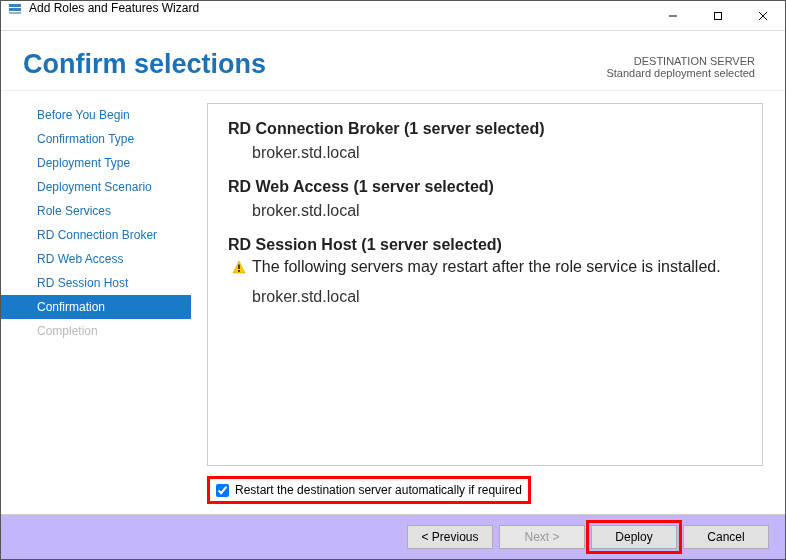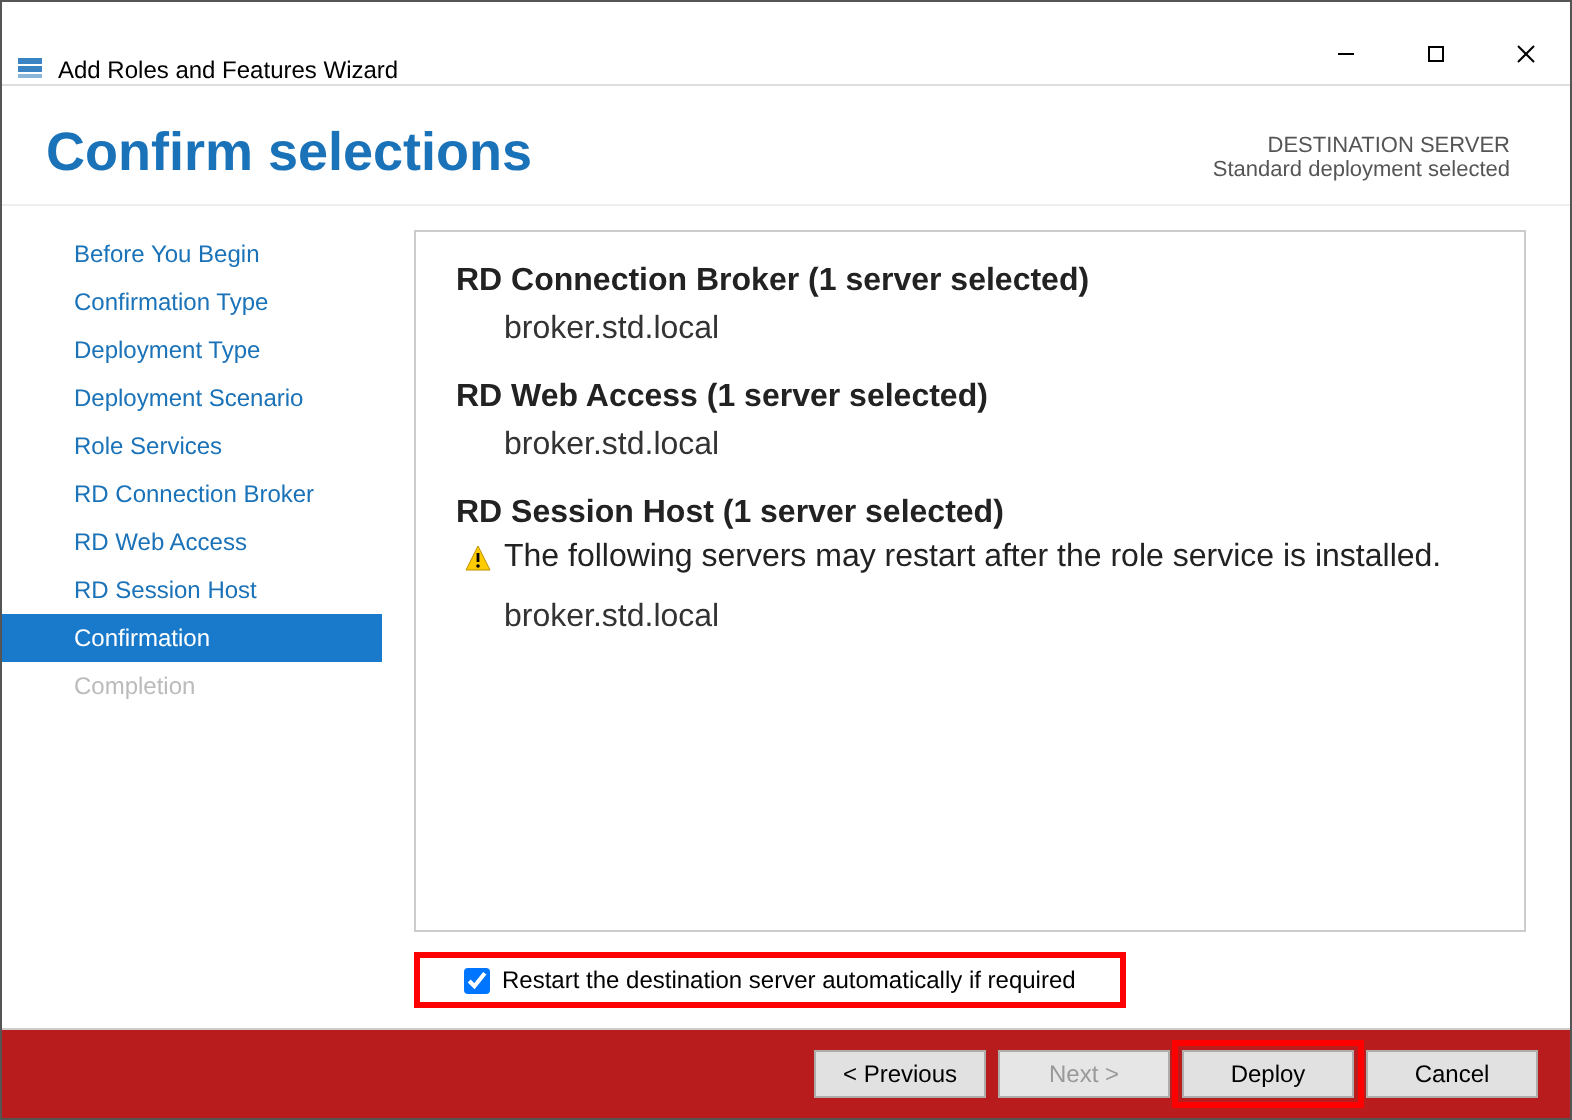--- a/index.html
+++ b/index.html
@@ -9,23 +9,23 @@
     background: #fff;
     width: 786px;
     height: 560px;
     border: 1px solid #555;
     display: flex;
     flex-direction: column;
     overflow: hidden;
   }
   
   .titlebar {
-    height: 42px;
-    display: flex;
-    align-items: flex-end;
+    height: 30px;
+    display: flex;
+    align-items: flex-start;
     border-bottom: 1px solid #ddd;
     padding-left: 6px;
   }
   .titlebar .app-icon {
     width: 16px; height: 16px;
     margin-right: 6px;
     display: flex; align-items: center; justify-content: center;
   }
   .titlebar .title { flex: 1; font-size: 12px; color: #000; }
   .win-btn {
@@ -100,36 +100,36 @@
   .panel .warn-row {
     display: flex; align-items: center; gap: 6px;
     padding: 4px 0 6px 4px;
   }
   .warn-icon {
     width: 14px; height: 14px;
     display: inline-flex; align-items: center; justify-content: center;
   }
   .checkbox-row {
     margin-top: 10px;
-    padding: 4px 22px;
+    padding: 4px 6px;
     display: inline-flex;
     align-items: center;
     gap: 6px;
     border: 3px solid #ff0000;
   }
   .checkbox-row input { width: 13px; height: 13px; }
   .checkbox-row label { font-size: 12px; color: #000; }
   
   .footer {
     border-top: 1px solid #ccc;
     padding: 10px 16px 10px 10px;
     display: flex;
     justify-content: flex-end;
     gap: 6px;
-    background: #b91c1c;
+    background: #c4b5fd;
   }
   .btn {
     min-width: 86px;
     height: 24px;
     border: 1px solid #adadad;
     background: #e1e1e1;
     font-size: 12px;
     padding: 0 12px;
     cursor: pointer;
     display: inline-flex; align-items: center; justify-content: center;

